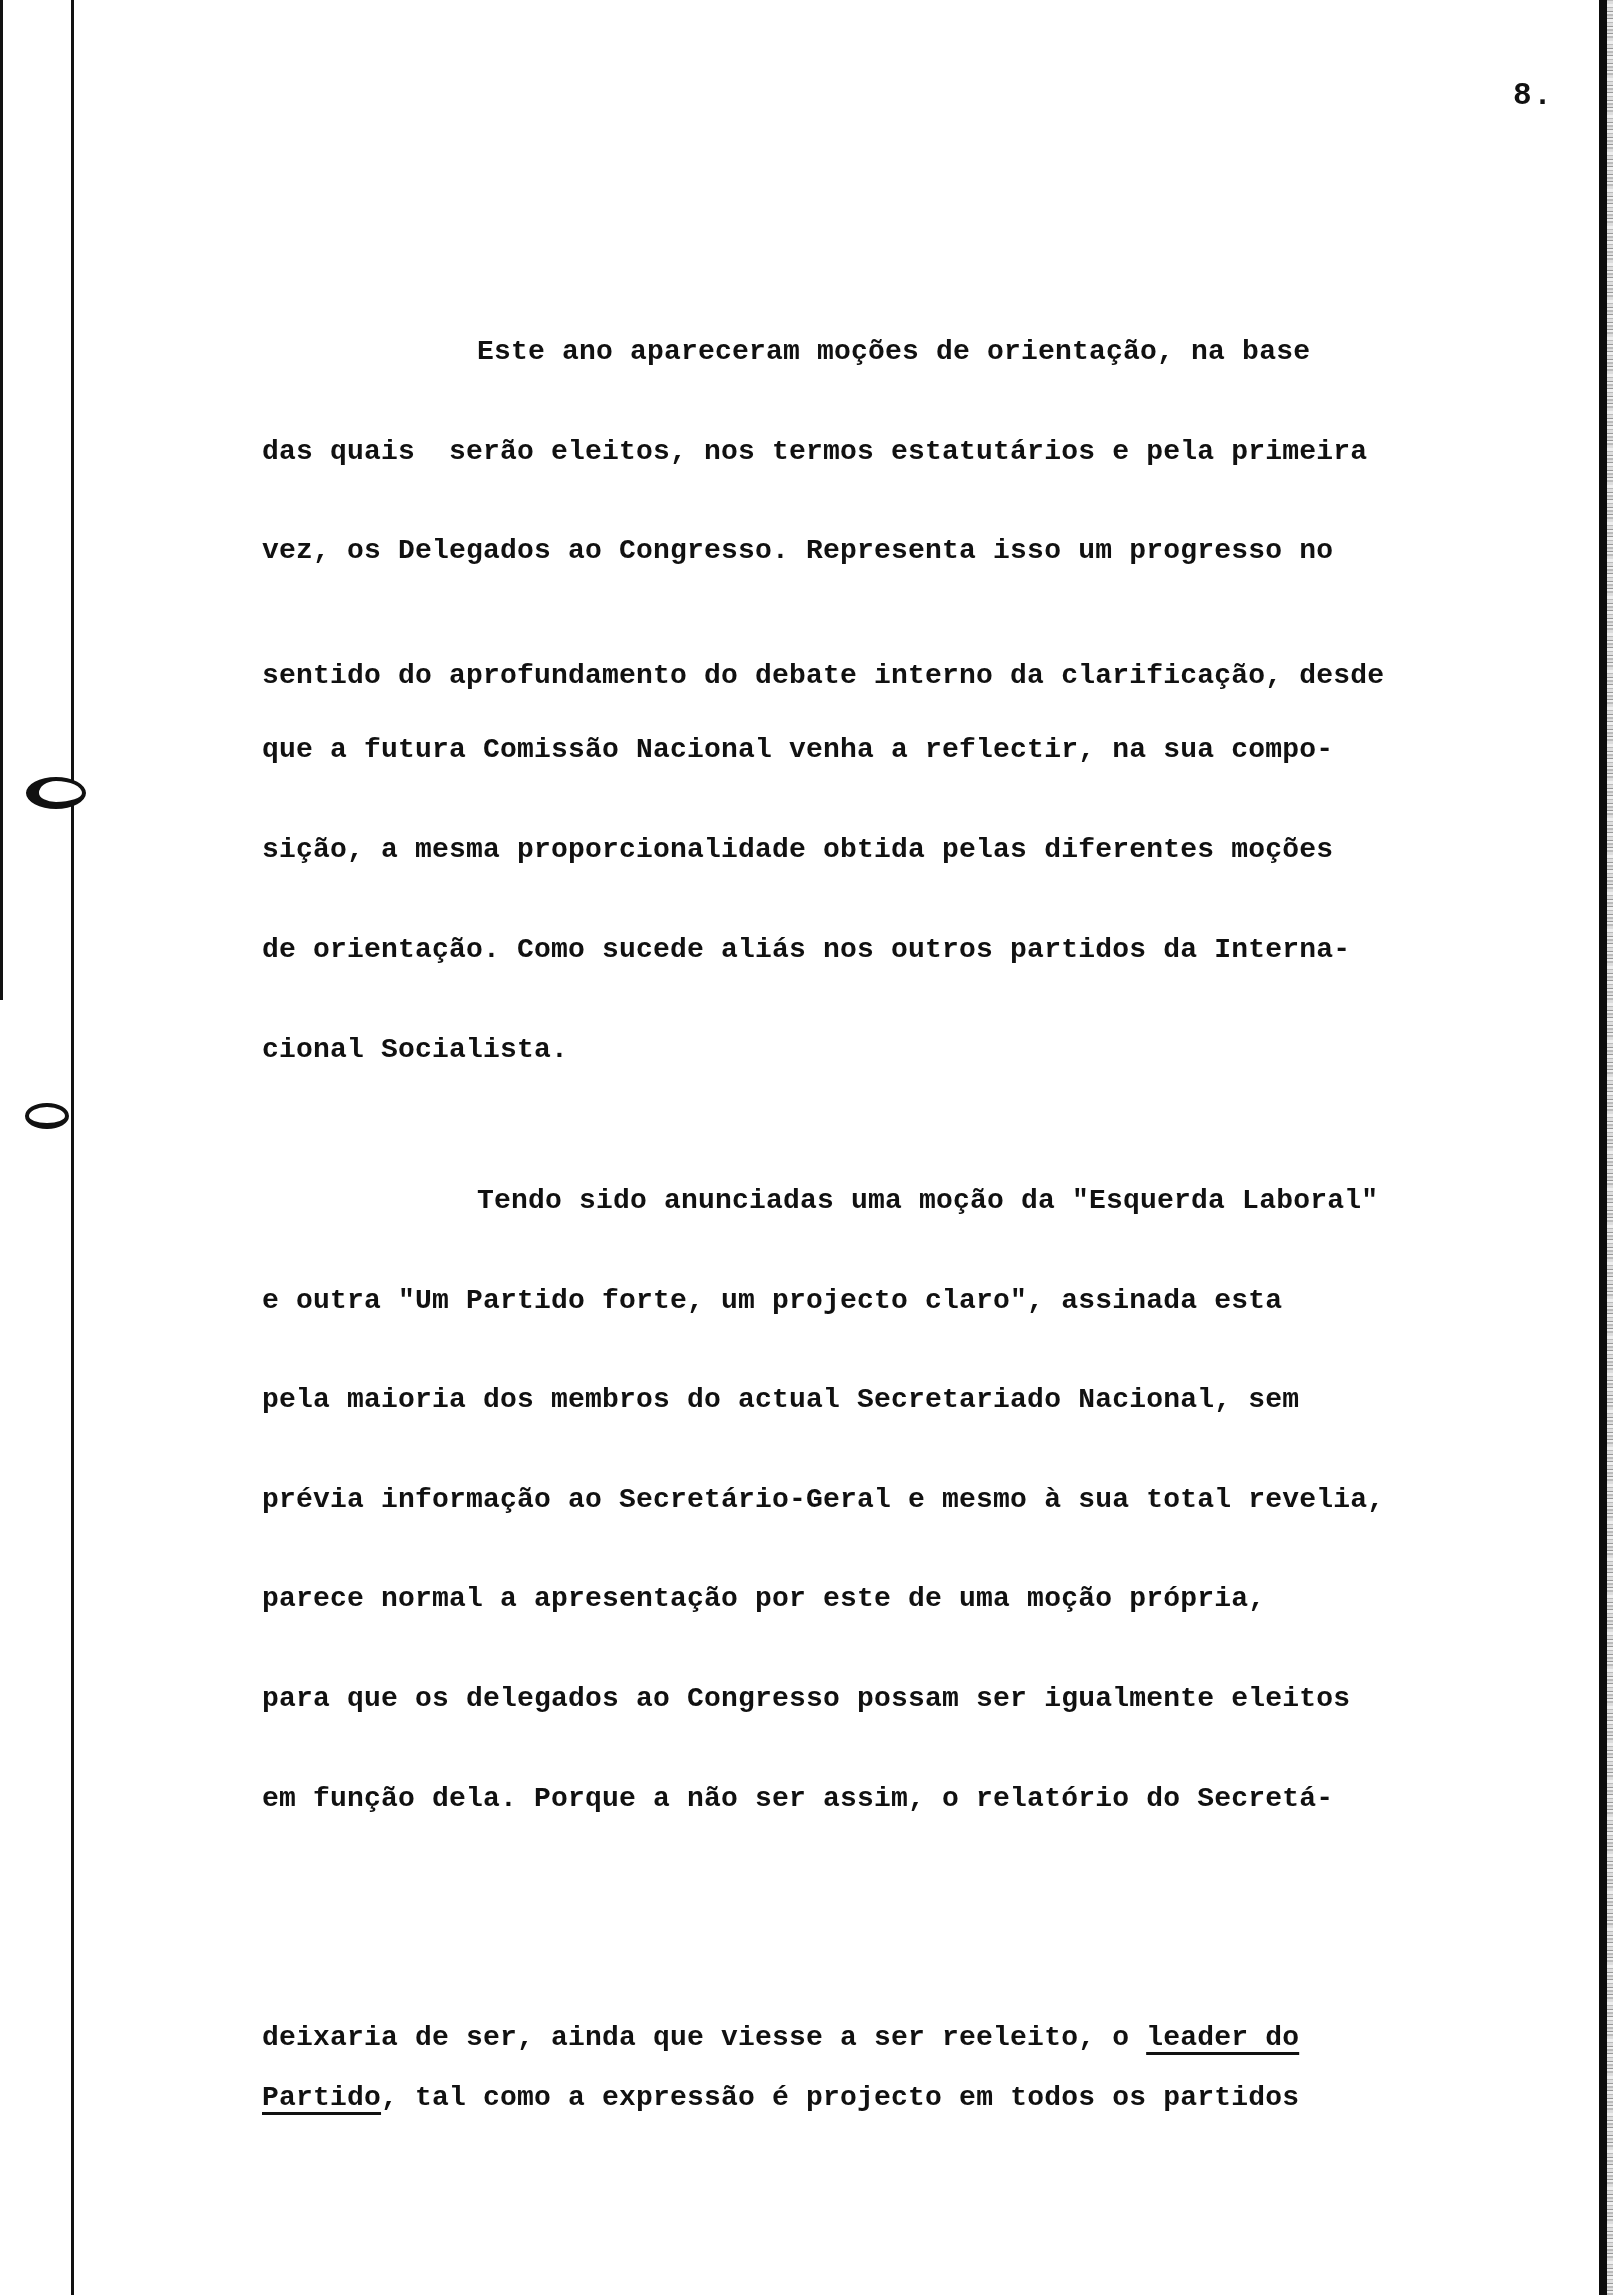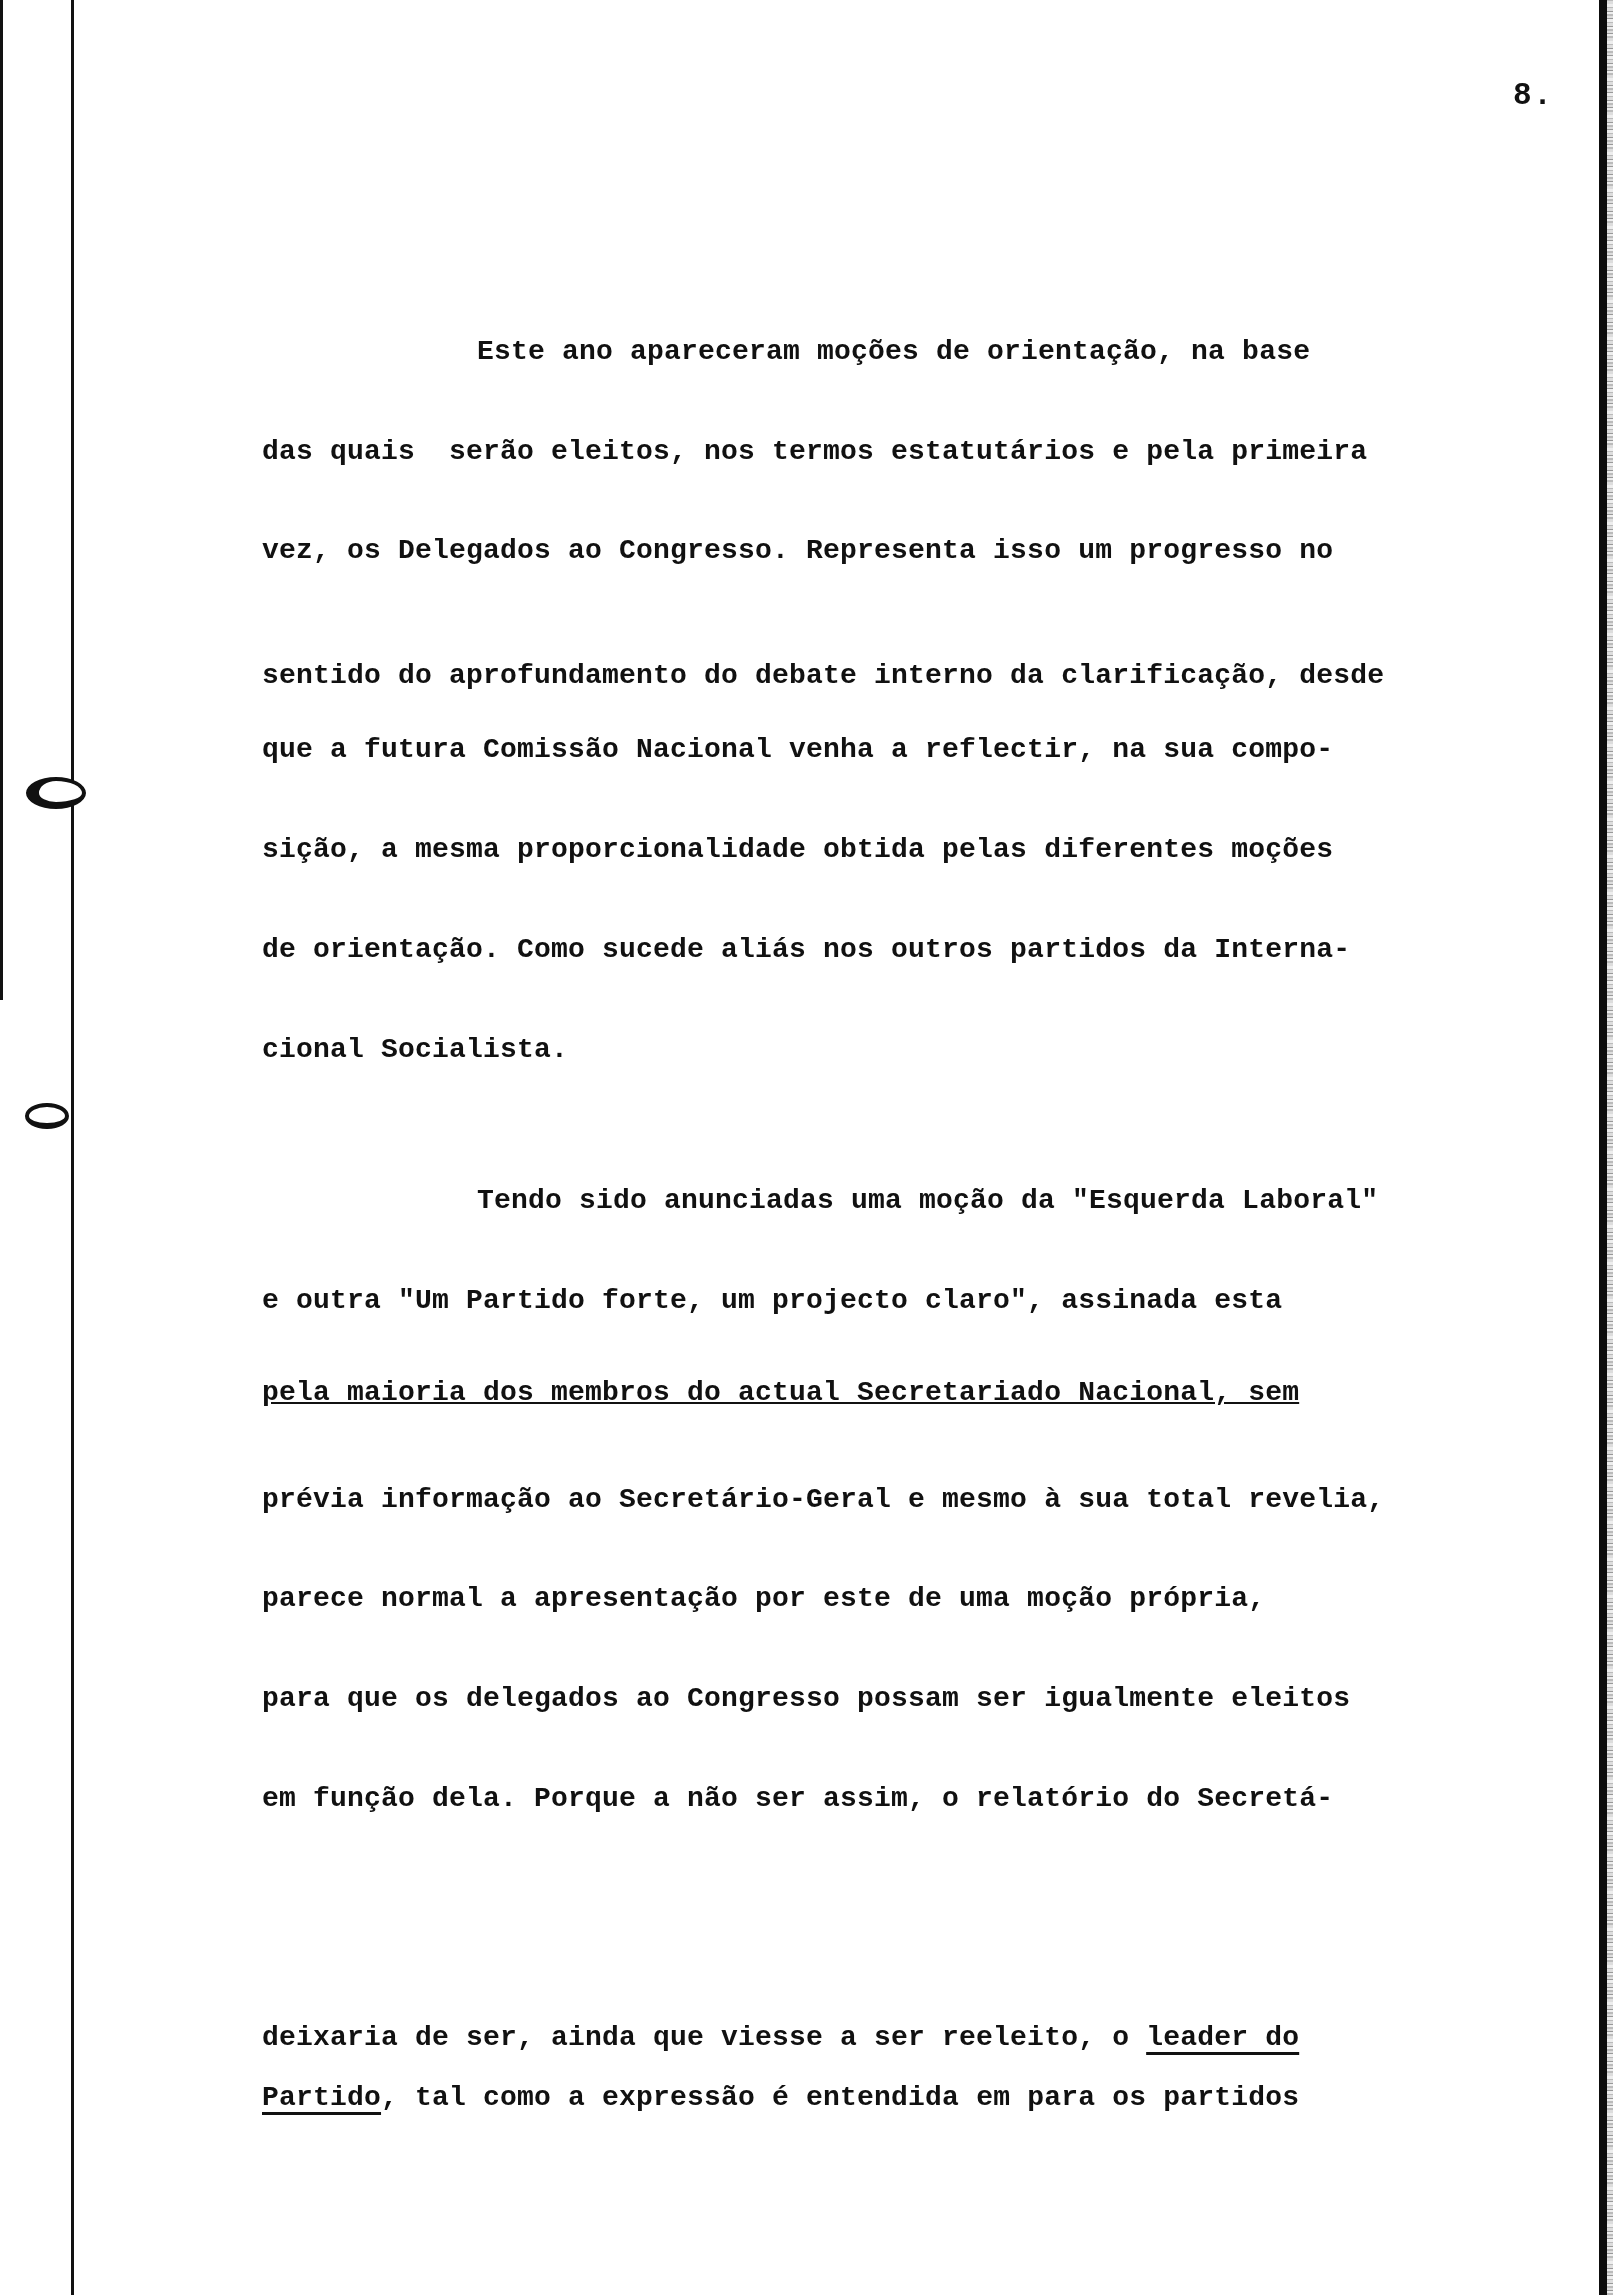--- a/index.html
+++ b/index.html
@@ -131,23 +131,23 @@
     <div class="line" style="top: 299px; margin-top: 25px;">sentido do aprofundamento do debate interno da clarificação, desde</div>
     <div class="line" style="top: 398px;">que a futura Comissão Nacional venha a reflectir, na sua compo-</div>
     <div class="line" style="top: 498px; text-align: right;">sição, a mesma proporcionalidade obtida pelas diferentes moções</div>
     <div class="line" style="top: 598px;">de orientação. Como sucede aliás nos outros partidos da Interna-</div>
     <div class="line" style="top: 698px;">cional Socialista.</div>
   </div>
 
   <div class="text-block" style="top: 1185px;">
     <div class="line indent" style="top: 0px;">Tendo sido anunciadas uma moção da "Esquerda Laboral"</div>
     <div class="line" style="top: 100px;">e outra "Um Partido forte, um projecto claro", assinada esta</div>
-    <div class="line" style="top: 192px; text-decoration: underline;">pela maioria dos membros do actual Secretariado Nacional, sem</div>
+    <div class="line" style="top: 199px;">pela maioria dos membros do actual Secretariado Nacional, sem</div>
     <div class="line" style="top: 299px;">prévia informação ao Secretário-Geral e mesmo à sua total revelia,</div>
     <div class="line" style="top: 398px;">parece normal a apresentação por este de uma moção própria,</div>
     <div class="line" style="top: 498px;">para que os delegados ao Congresso possam ser igualmente eleitos</div>
     <div class="line" style="top: 598px;">em função dela. Porque a não ser assim, o relatório do Secretá-</div>
     <div class="line" style="top: 837px;"><span>deixaria de ser, ainda que viesse a ser reeleito, o </span><span class="u">leader do</span></div>
-    <div class="line" style="top: 897px;"><span class="u">Partido</span><span>, tal como a expressão é entendida em para os partidos</span></div>
+    <div class="line" style="top: 897px;"><span class="u">Partido</span><span>, tal como a expressão é projecto em todos os partidos</span></div>
   </div>
 
 </div>
 
 
 </body></html>

